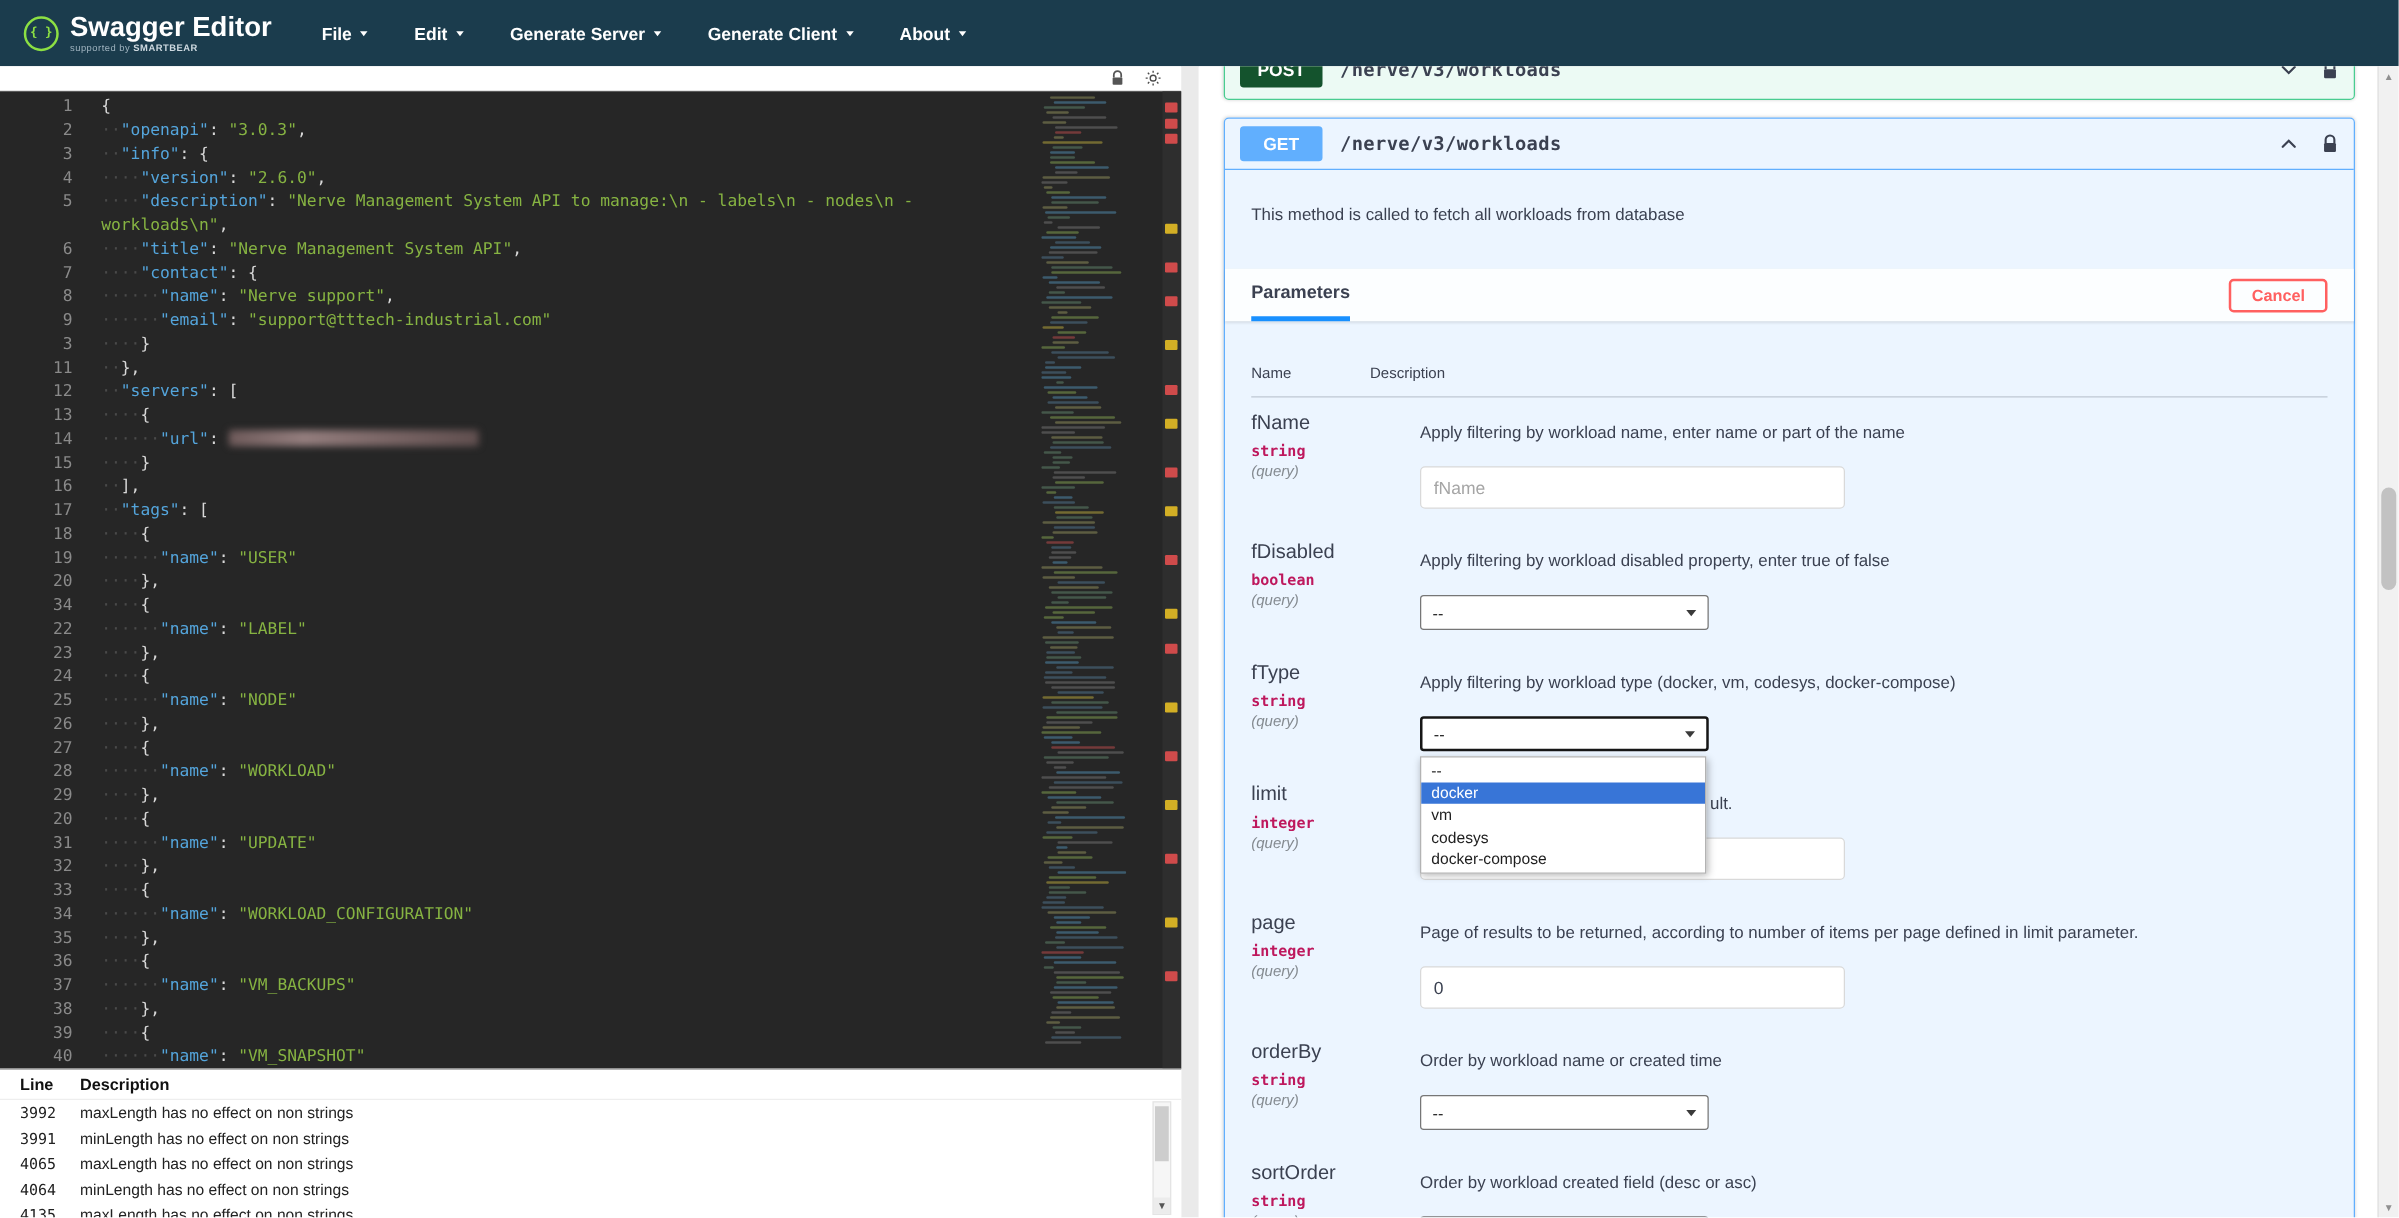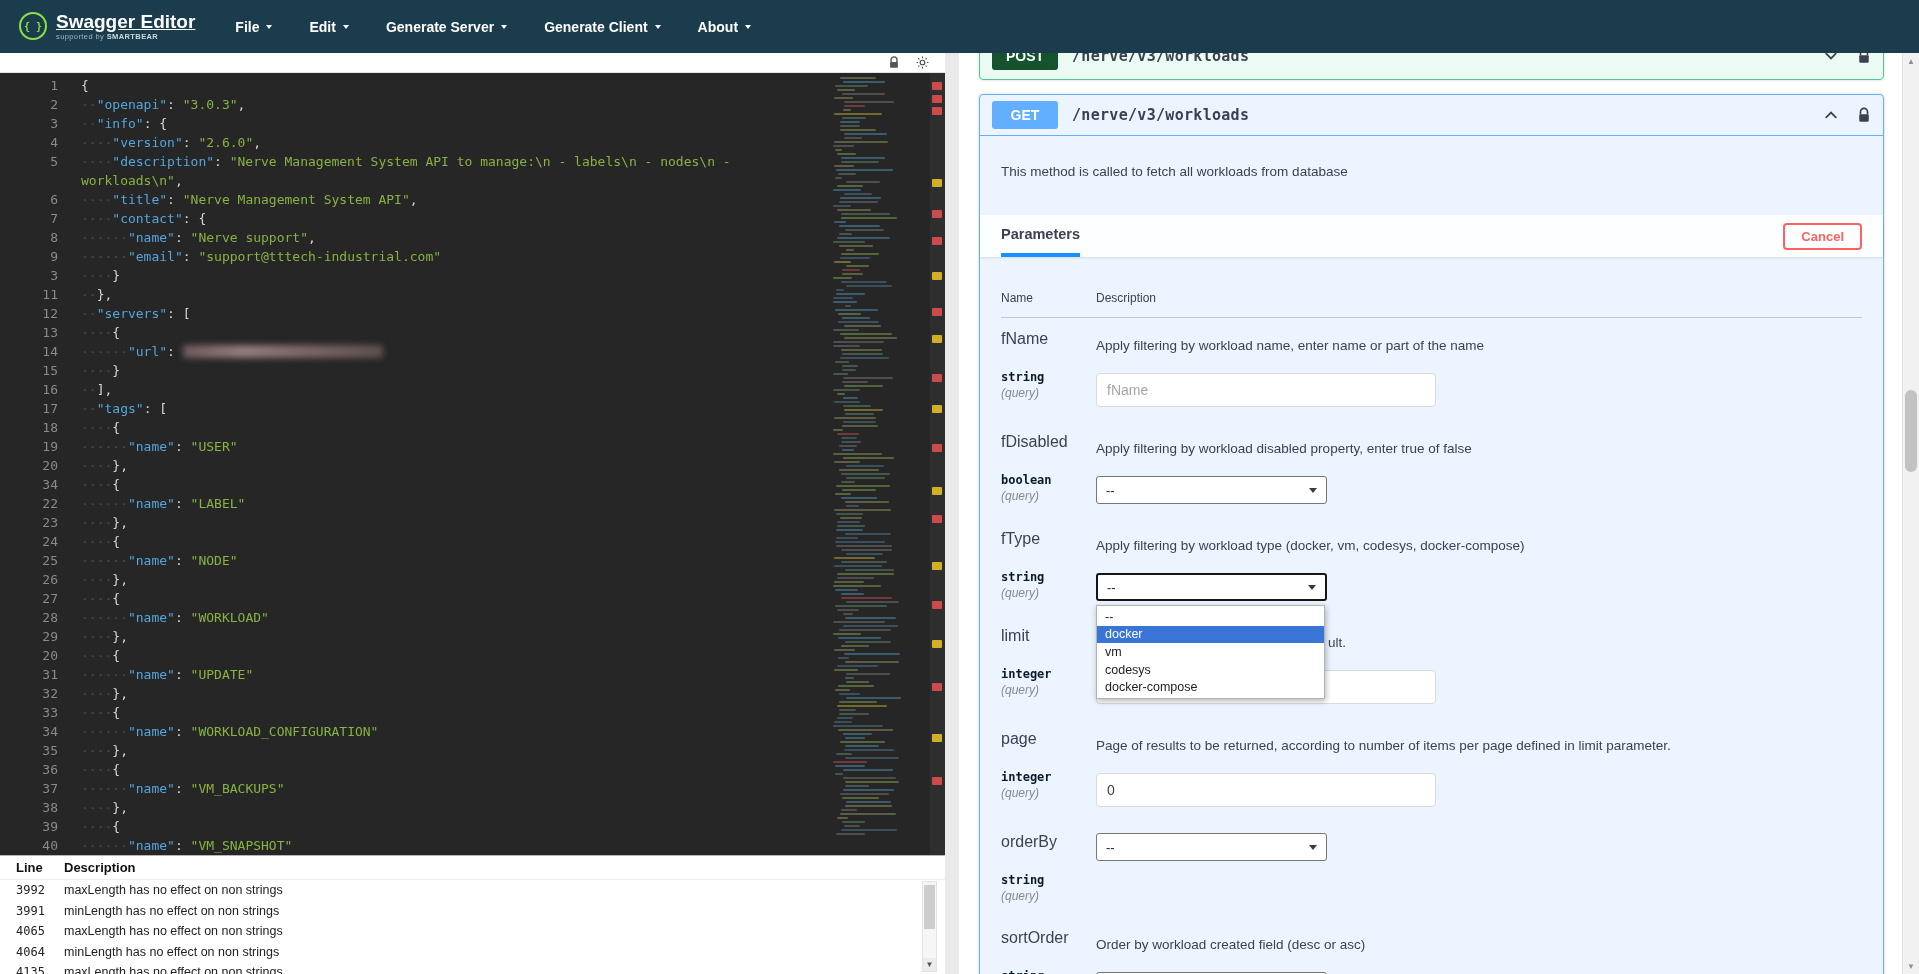--- a/index.html
+++ b/index.html
@@ -5,21 +5,21 @@
   * { box-sizing: border-box; }
   body{margin:0;width:1919px;height:974px;overflow:hidden;background:#fff;
        font-family:"Liberation Sans","DejaVu Sans",sans-serif;color:#3b4151;}
 
   
   .topbar{height:53px;background:#1b3c4d;display:flex;align-items:center;padding:0 19px;}
   .brand{display:flex;align-items:center;gap:9px;}
   .logo{width:28px;height:28px;border:2px solid #8ce043;border-radius:50%;color:#8ce043;
         display:flex;align-items:center;justify-content:center;
         font-family:"DejaVu Sans Mono",monospace;font-size:10px;font-weight:bold;}
-  .brand-title{color:#fff;font-size:19px;font-weight:700;line-height:1.1;text-decoration:underline;}
+  .brand-title{color:#fff;font-size:22px;font-weight:700;line-height:1.1;}
   .brand-sub{color:#9fb3bf;font-size:7.5px;letter-spacing:.4px;}
   .brand-sub b{color:#cdd8df;}
   .menubar{display:flex;align-items:center;gap:37px;margin-left:40px;}
   .menu-item{display:flex;align-items:center;gap:7px;color:#fff;font-size:14px;font-weight:600;cursor:pointer;}
   .caret-down{width:0;height:0;border-left:3.5px solid transparent;border-right:3.5px solid transparent;border-top:4.5px solid #fff;}
 
   
   .main{display:flex;height:921px;position:relative;}
   .editor-pane{width:945px;flex-shrink:0;display:flex;flex-direction:column;}
   .editor-toolbar{height:20px;background:#fff;border-bottom:1px solid #e2e2e2;display:flex;
@@ -84,23 +84,23 @@
   .btn-cancel{margin-left:auto;background:transparent;border:2px solid #ff6060;border-radius:4px;color:#ff6060;
               font-weight:600;font-size:13px;padding:4px 16px;cursor:pointer;font-family:inherit;}
   .params-area{padding:26px 21px 30px;}
   .table-head{display:flex;font-size:12px;font-weight:400;color:#3b4151;padding:8px 0 12px;
               border-bottom:1px solid rgba(59,65,81,.25);}
   .th-name{width:95px;flex-shrink:0;}
   .param-row{display:flex;padding:12px 0 14px;}
   .param-row.open-row{position:relative;z-index:40;}
   .p-name-cell{width:95px;flex-shrink:0;}
   .p-name{font-size:16px;color:#3b4151;}
-  .p-type{font-family:"DejaVu Sans Mono",monospace;font-size:12px;font-weight:700;color:#0f172a;margin-top:22px;}
+  .p-type{font-family:"DejaVu Sans Mono",monospace;font-size:12px;font-weight:700;color:#be185d;margin-top:6px;}
   .p-in{font-size:12px;font-style:italic;color:#848a90;margin-top:2px;}
-  .p-desc-cell{flex:1;}
+  .p-desc-cell{flex:1;margin-left:40px;}
   .p-desc{font-size:13.5px;color:#3b4151;line-height:19px;margin:6px 0 18px;}
   .p-desc.offset{margin-left:232px;}
   .p-input{width:340px;height:34px;border:1px solid #d9d9d9;border-radius:4px;padding:0 10px;
            font-size:14px;color:#3b4151;background:#fff;font-family:inherit;}
   .p-input::placeholder{color:#a5a5a5;}
   .control-wrap{position:relative;display:inline-block;}
   .sel{width:231px;height:28px;border:1px solid #767676;border-radius:3px;background:#fff;display:flex;
        align-items:center;justify-content:space-between;padding:0 9px;font-size:13px;color:#1f1f1f;cursor:pointer;}
   .sel.focused{border:2px solid #161616;}
   .sel-caret{width:0;height:0;border-left:4px solid transparent;border-right:4px solid transparent;border-top:5px solid #3a3a3a;}
@@ -574,21 +574,21 @@
                 <div class="p-in">(query)</div>
               </div>
               <div class="p-desc-cell"><div class="p-desc">Page of results to be returned, according to number of items per page defined in limit parameter.</div><input class="p-input" value="0" style=""></div>
             </div>
             <div class="param-row">
               <div class="p-name-cell">
                 <div class="p-name">orderBy</div>
                 <div class="p-type">string</div>
                 <div class="p-in">(query)</div>
               </div>
-              <div class="p-desc-cell"><div class="control-wrap"><div class="sel">
+              <div class="p-desc-cell"><div class="p-desc">Order by workload name or created time</div><div class="control-wrap"><div class="sel">
                     <span class="sel-val">--</span>
                     <i class="sel-caret"></i>
                   </div></div></div>
             </div>
             <div class="param-row">
               <div class="p-name-cell">
                 <div class="p-name">sortOrder</div>
                 <div class="p-type">string</div>
                 <div class="p-in">(query)</div>
               </div>

